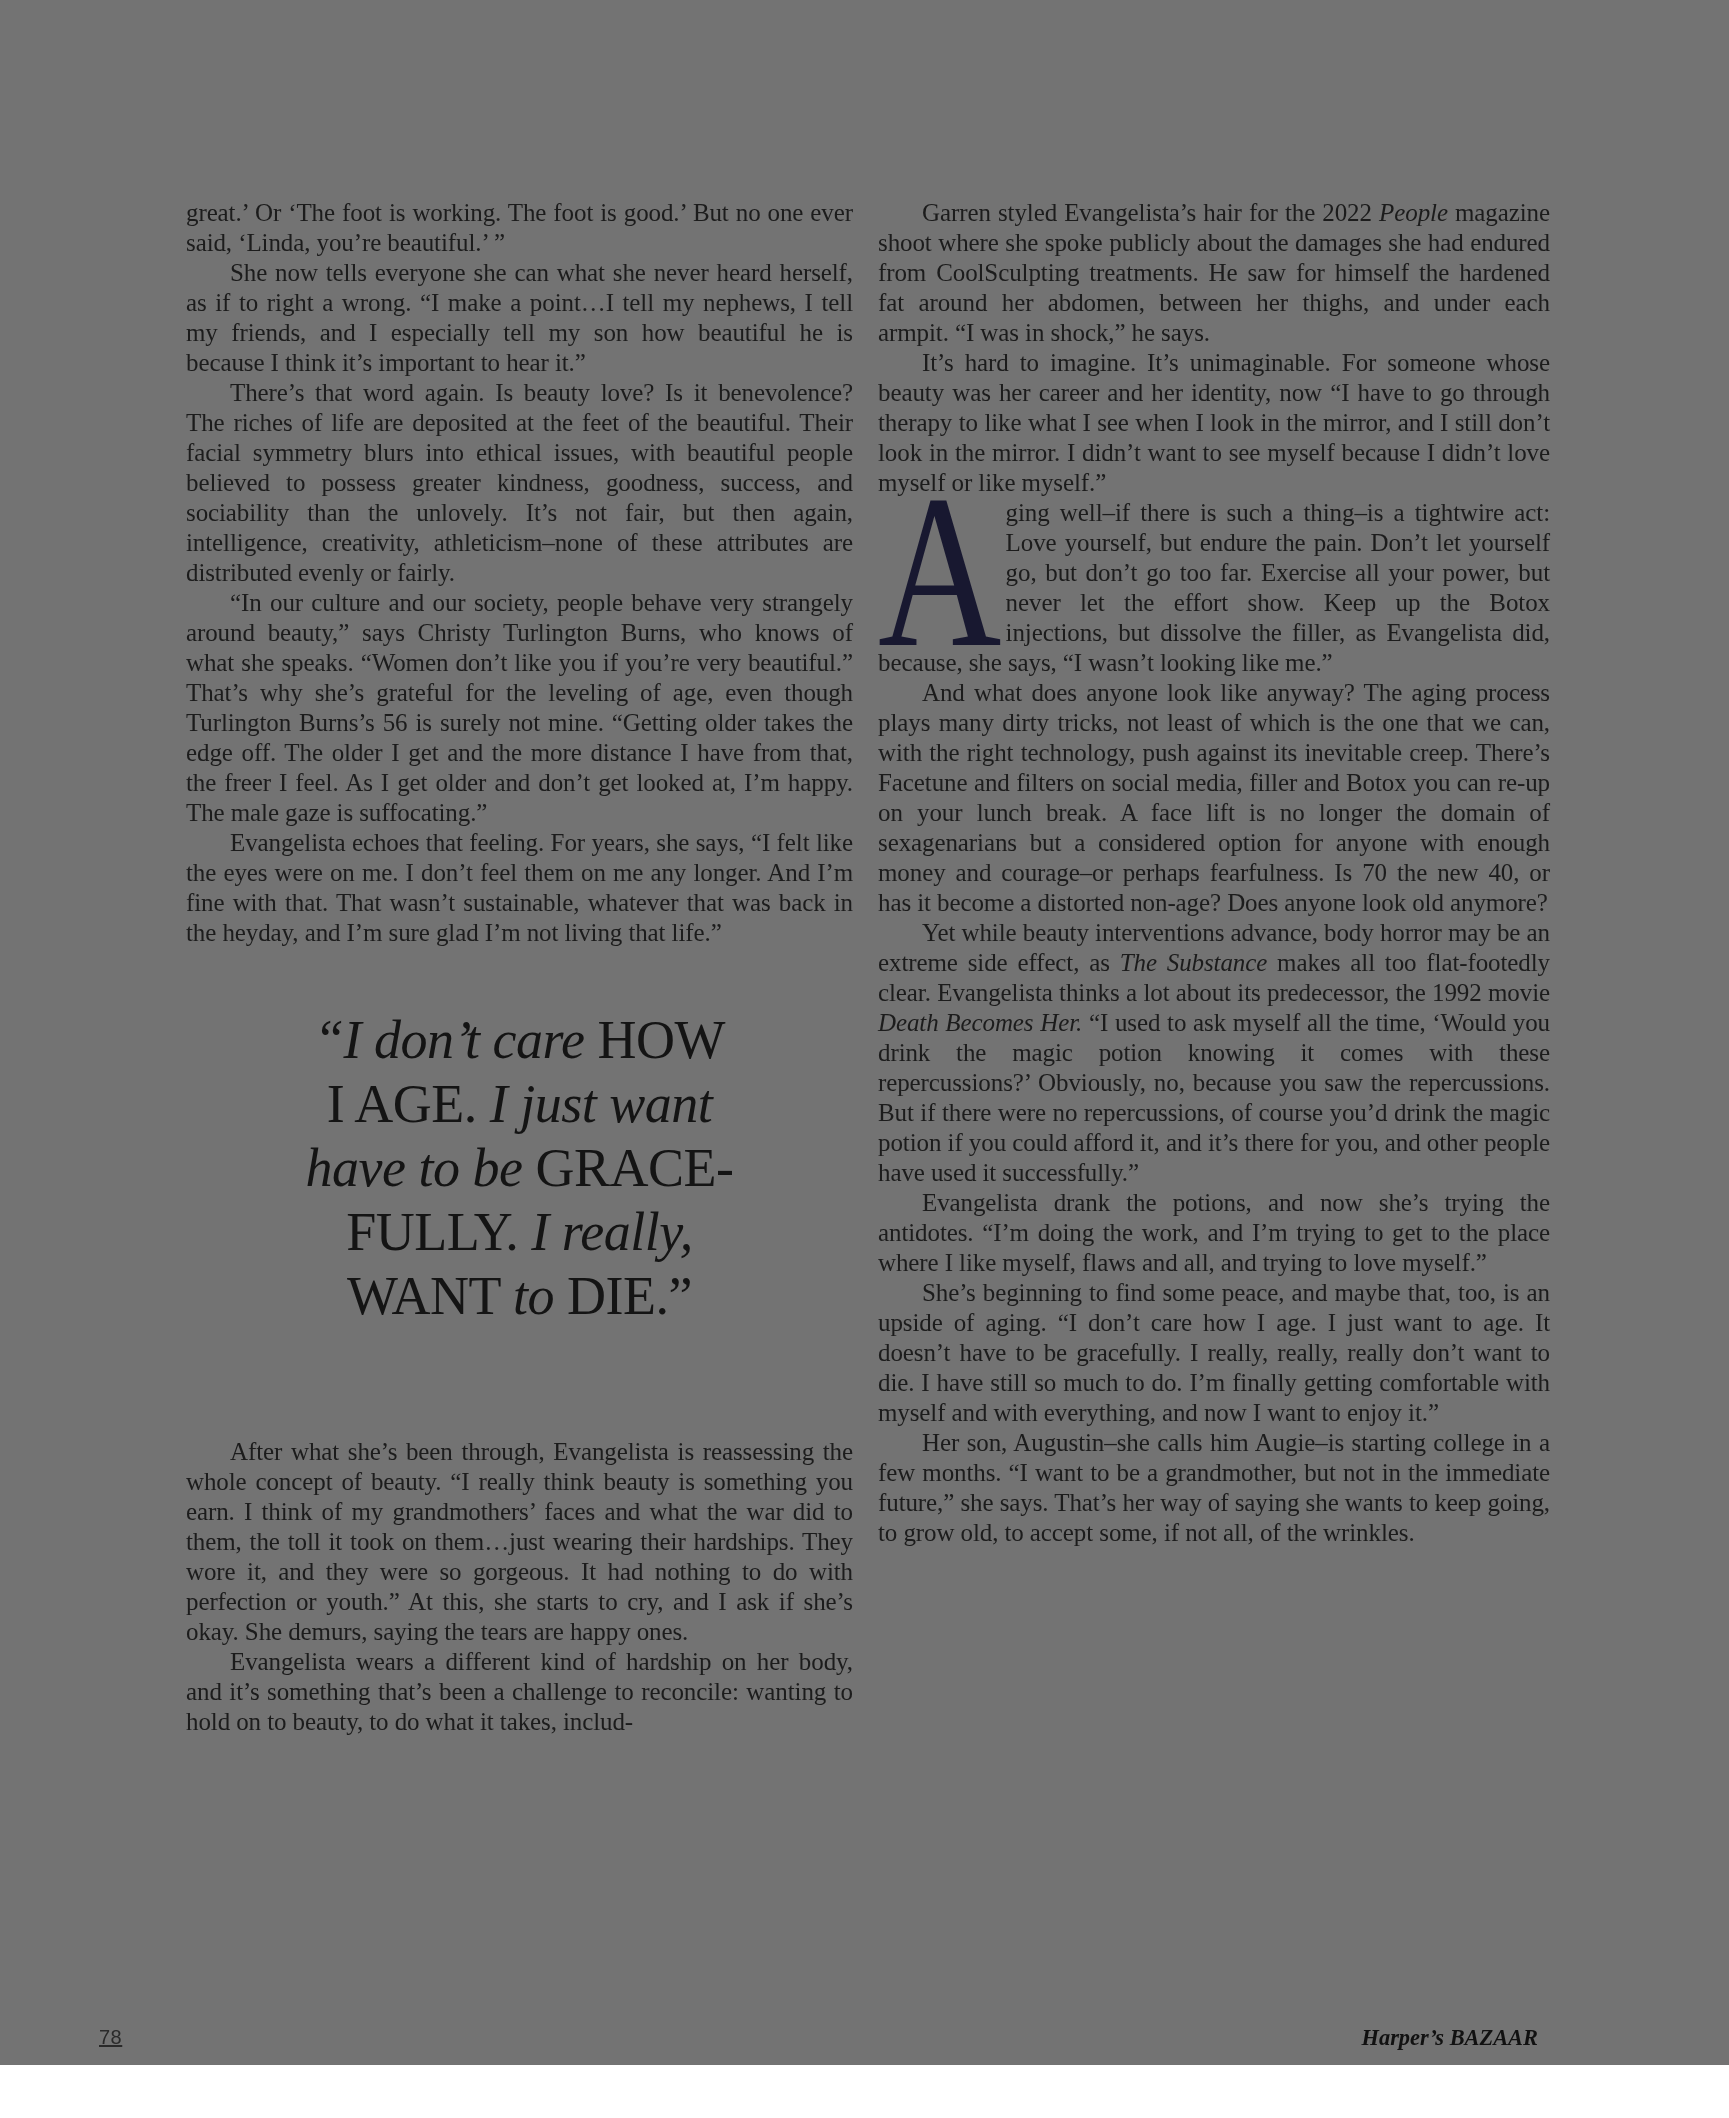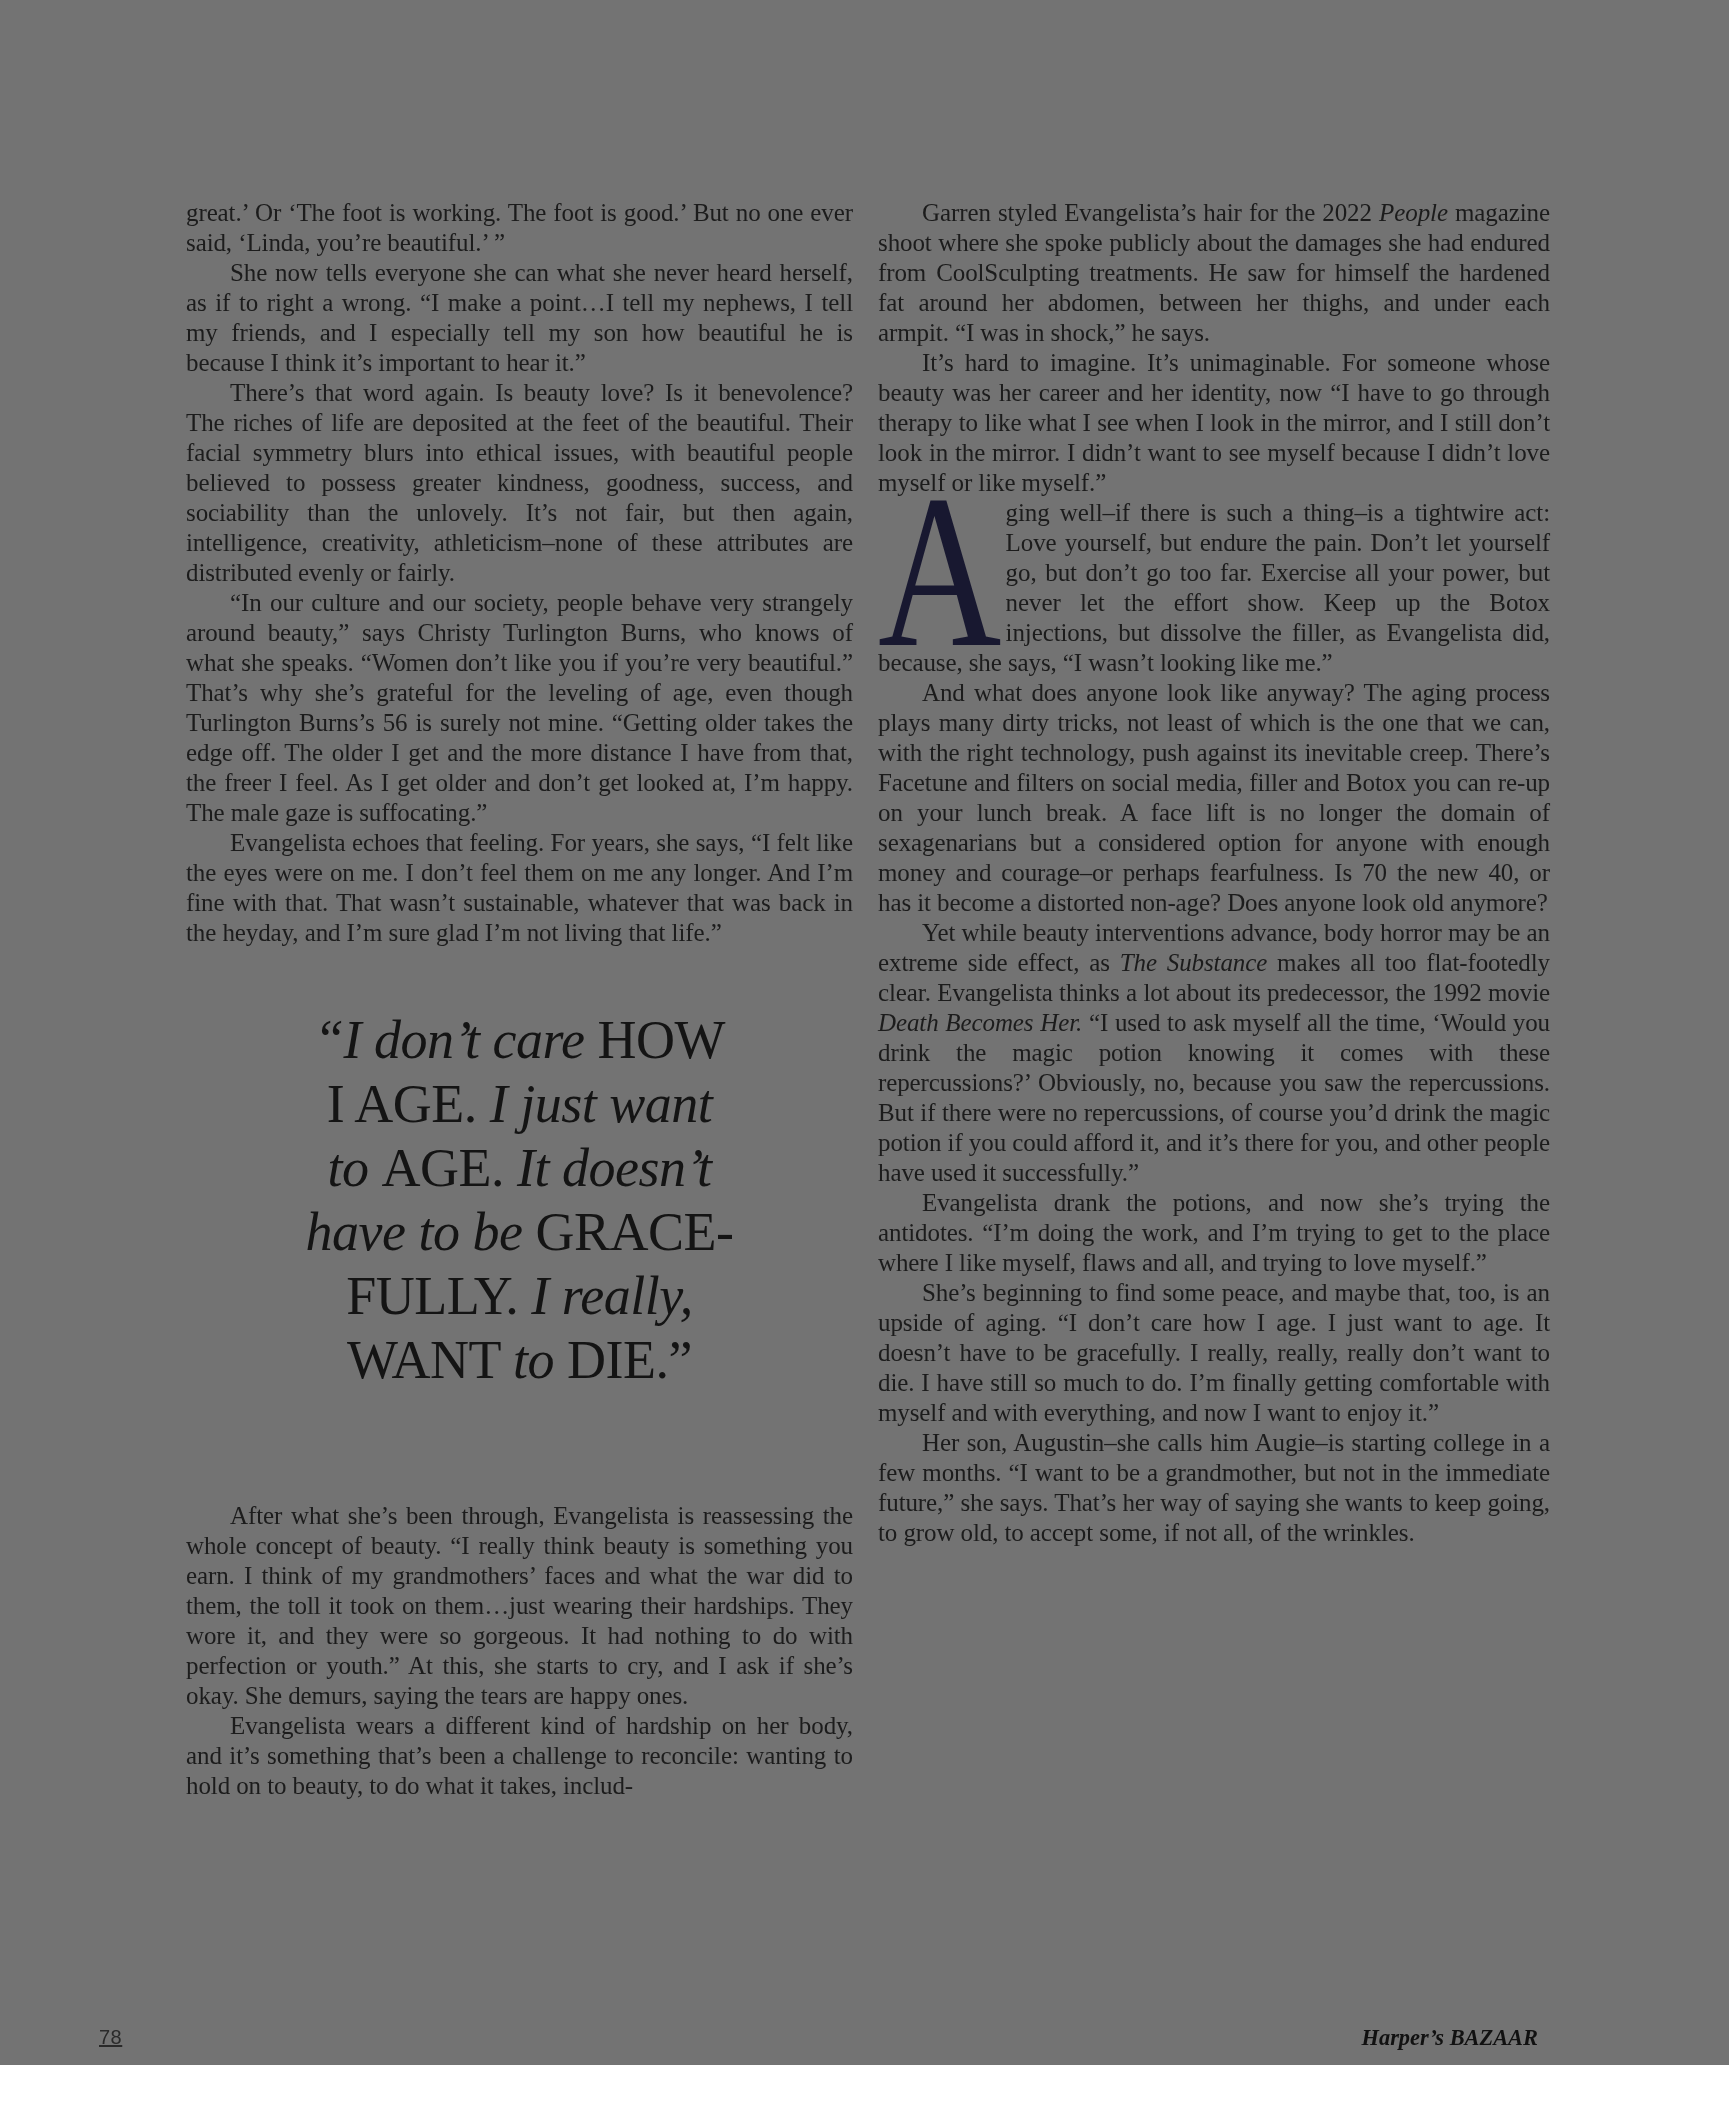--- a/index.html
+++ b/index.html
@@ -70,21 +70,20 @@
 <div class="page">
   <div class="col col-left" id="col-left">
       <p class=""><span>great.’ Or ‘The foot is working. The foot is good.’ But no one ever said, ‘Linda, you’re beautiful.’ ”</span></p>
       <p class="ind"><span>She now tells everyone she can what she never heard herself, as if to right a wrong. “I make a point…I tell my nephews, I tell my friends, and I especially tell my son how beautiful he is because I think it’s important to hear it.”</span></p>
       <p class="ind"><span>There’s that word again. Is beauty love? Is it benevolence? The riches of life are deposited at the feet of the beautiful. Their facial symmetry blurs into ethical issues, with beautiful people believed to possess greater kindness, goodness, success, and sociability than the unlovely. It’s not fair, but then again, intelligence, creativity, athleticism–none of these attributes are distributed evenly or fairly.</span></p>
       <p class="ind"><span>“In our culture and our society, people behave very strangely around beauty,” says Christy Turlington Burns, who knows of what she speaks. “Women don’t like you if you’re very beautiful.” That’s why she’s grateful for the leveling of age, even though Turlington Burns’s 56 is surely not mine. “Getting older takes the edge off. The older I get and the more distance I have from that, the freer I feel. As I get older and don’t get looked at, I’m happy. The male gaze is suffocating.”</span></p>
       <p class="ind"><span>Evangelista echoes that feeling. For years, she says, “I felt like the eyes were on me. I don’t feel them on me any longer. And I’m fine with that. That wasn’t sustainable, whatever that was back in the heyday, and I’m sure glad I’m not living that life.”</span></p>
       <div class="pullquote">
         <div class="pq-line"><em>“I don’t care </em><span>HOW</span></div>
         <div class="pq-line"><span>I AGE.</span><em> I just want</em></div>
-        <div class="pq-line"><em>to </em><span>AGE.</span><em> It doesn’t</em></div>
         <div class="pq-line"><em>have to be </em><span>GRACE-</span></div>
         <div class="pq-line"><span>FULLY.</span><em> I really,</em></div>
         <div class="pq-line"><span>WANT </span><em>to</em><span> DIE.”</span></div>
       </div>
       <p class="ind"><span>After what she’s been through, Evangelista is reassessing the whole concept of beauty. “I really think beauty is something you earn. I think of my grandmothers’ faces and what the war did to them, the toll it took on them…just wearing their hardships. They wore it, and they were so gorgeous. It had nothing to do with perfection or youth.” At this, she starts to cry, and I ask if she’s okay. She demurs, saying the tears are happy ones.</span></p>
       <p class="ind"><span>Evangelista wears a different kind of hardship on her body, and it’s something that’s been a challenge to reconcile: wanting to hold on to beauty, to do what it takes, includ-</span></p>
     </div>
   <div class="col col-right" id="col-right">
       <p class="ind"><span>Garren styled Evangelista’s hair for the 2022 </span><em>People</em><span> magazine shoot where she spoke publicly about the damages she had endured from CoolSculpting treatments. He saw for himself the hardened fat around her abdomen, between her thighs, and under each armpit. “I was in shock,” he says.</span></p>
       <p class="ind"><span>It’s hard to imagine. It’s unimaginable. For someone whose beauty was her career and her identity, now “I have to go through therapy to like what I see when I look in the mirror, and I still don’t look in the mirror. I didn’t want to see myself because I didn’t love myself or like myself.”</span></p>

